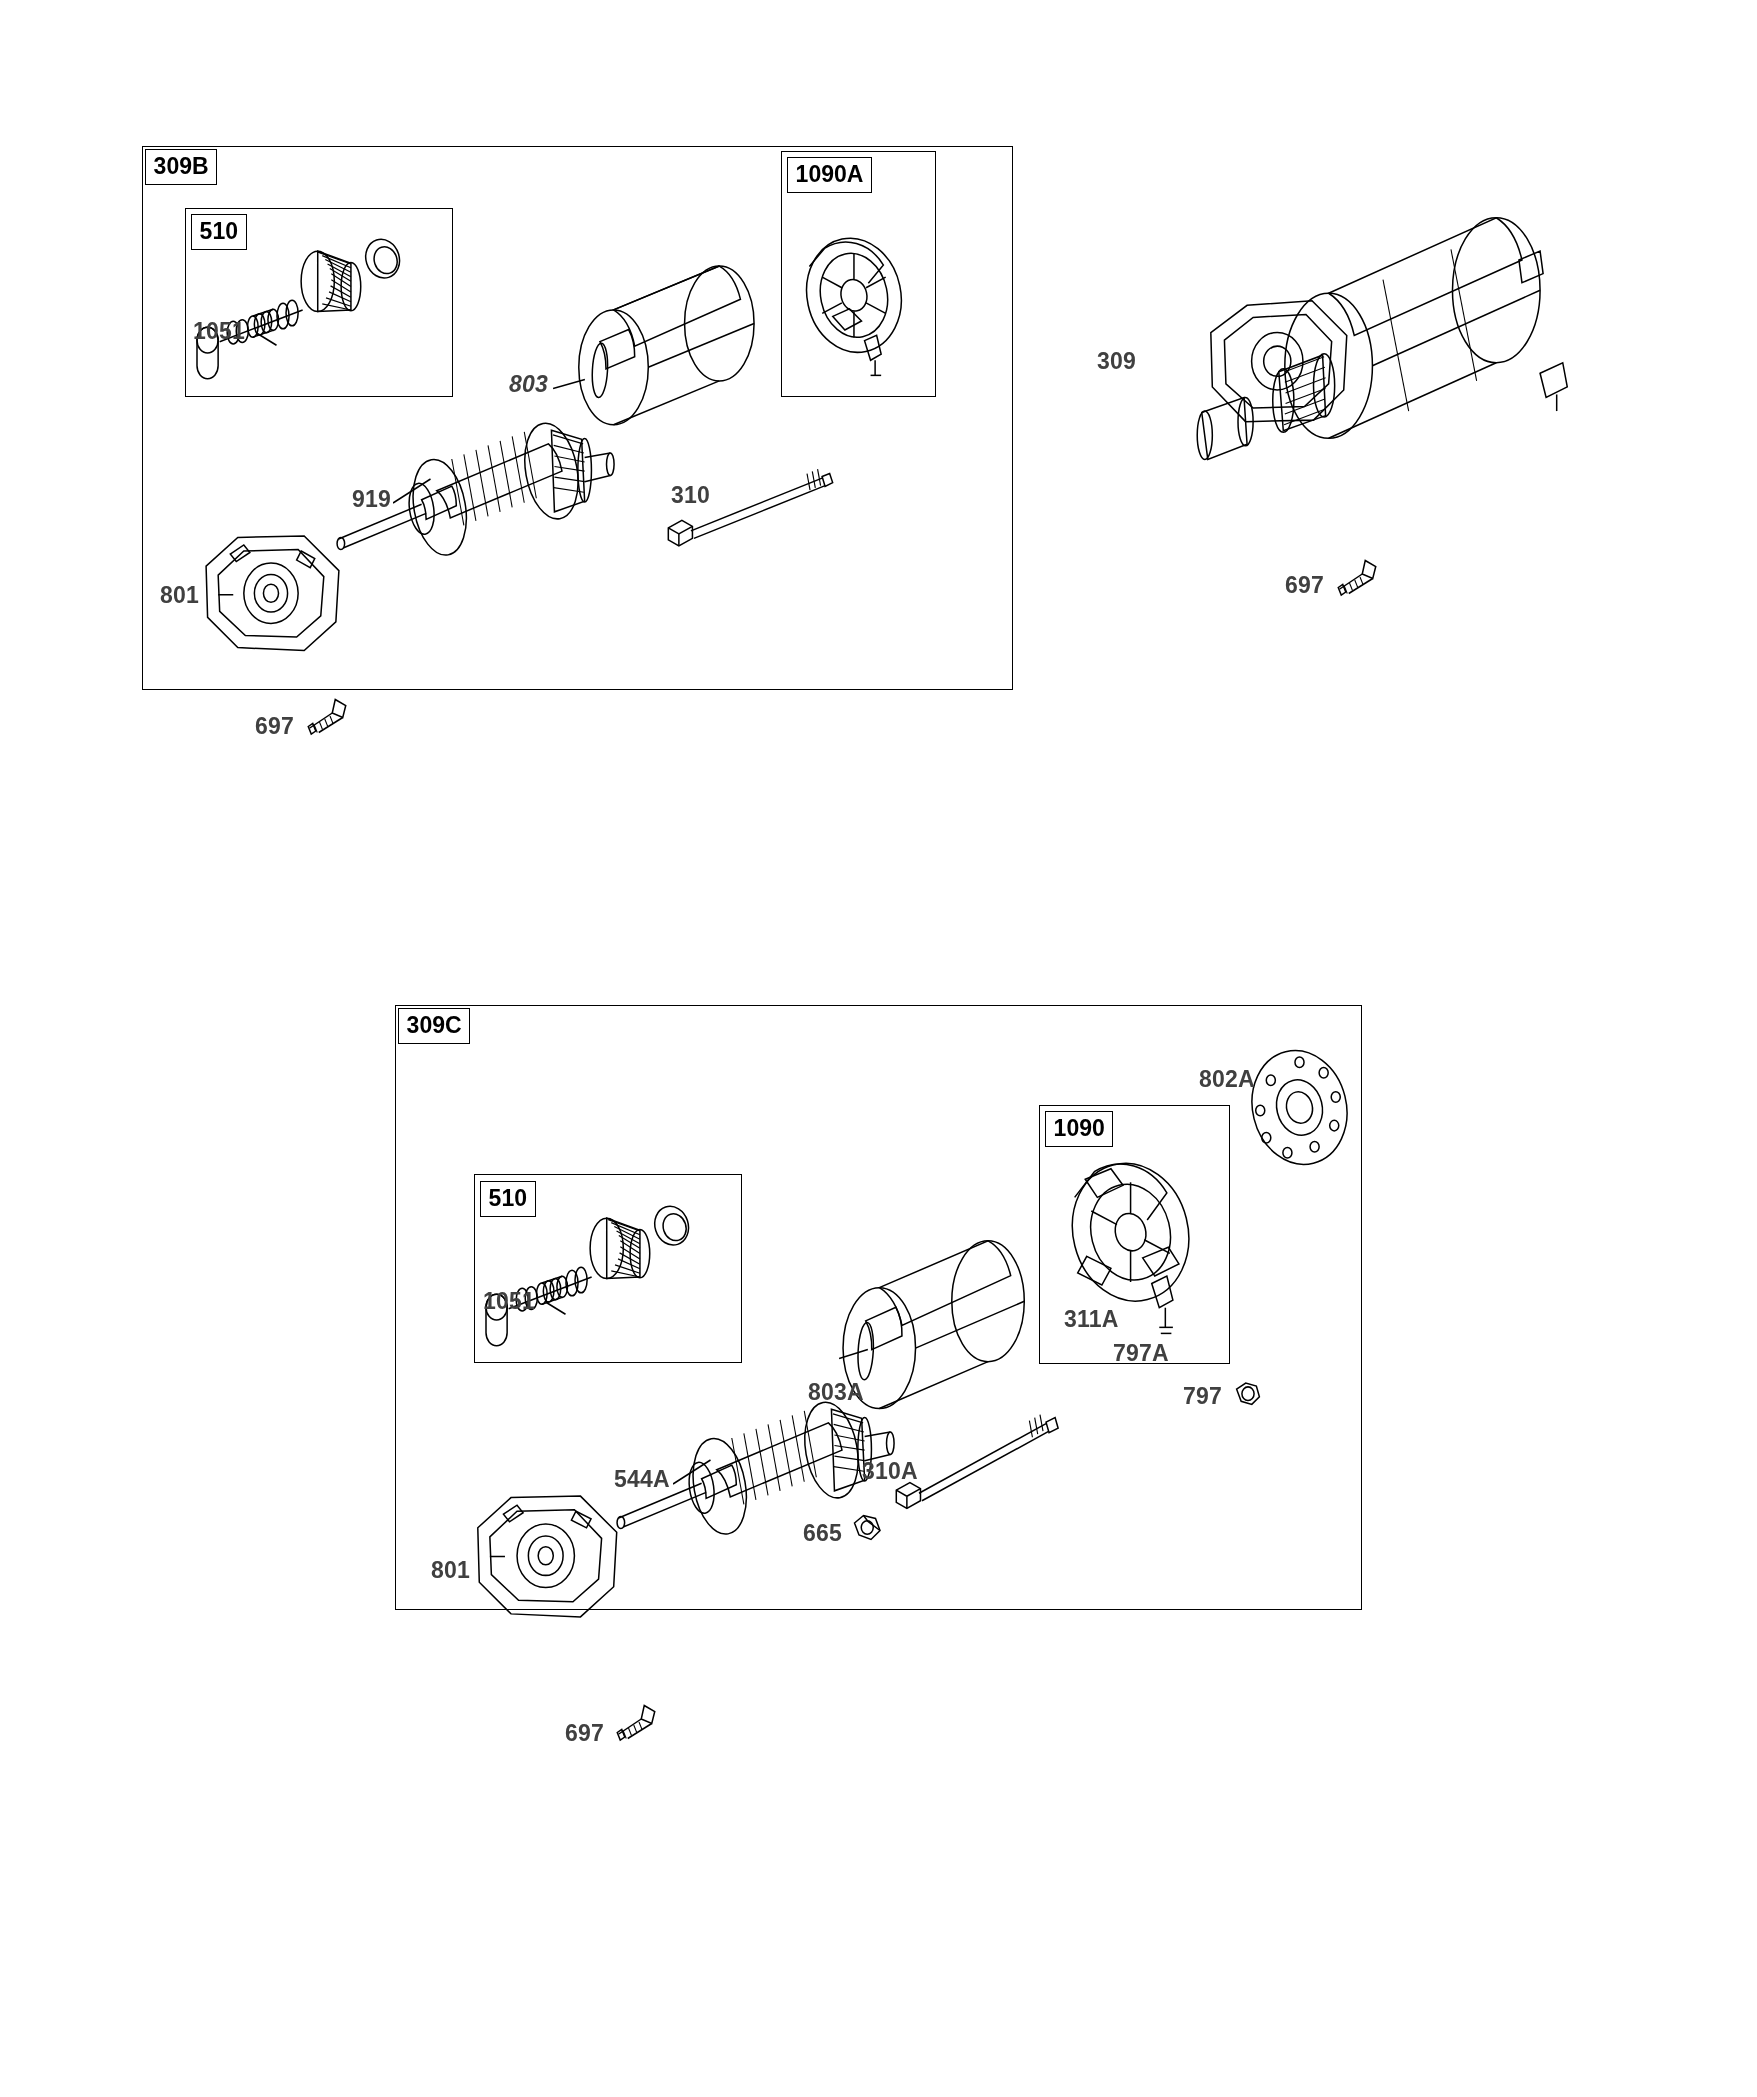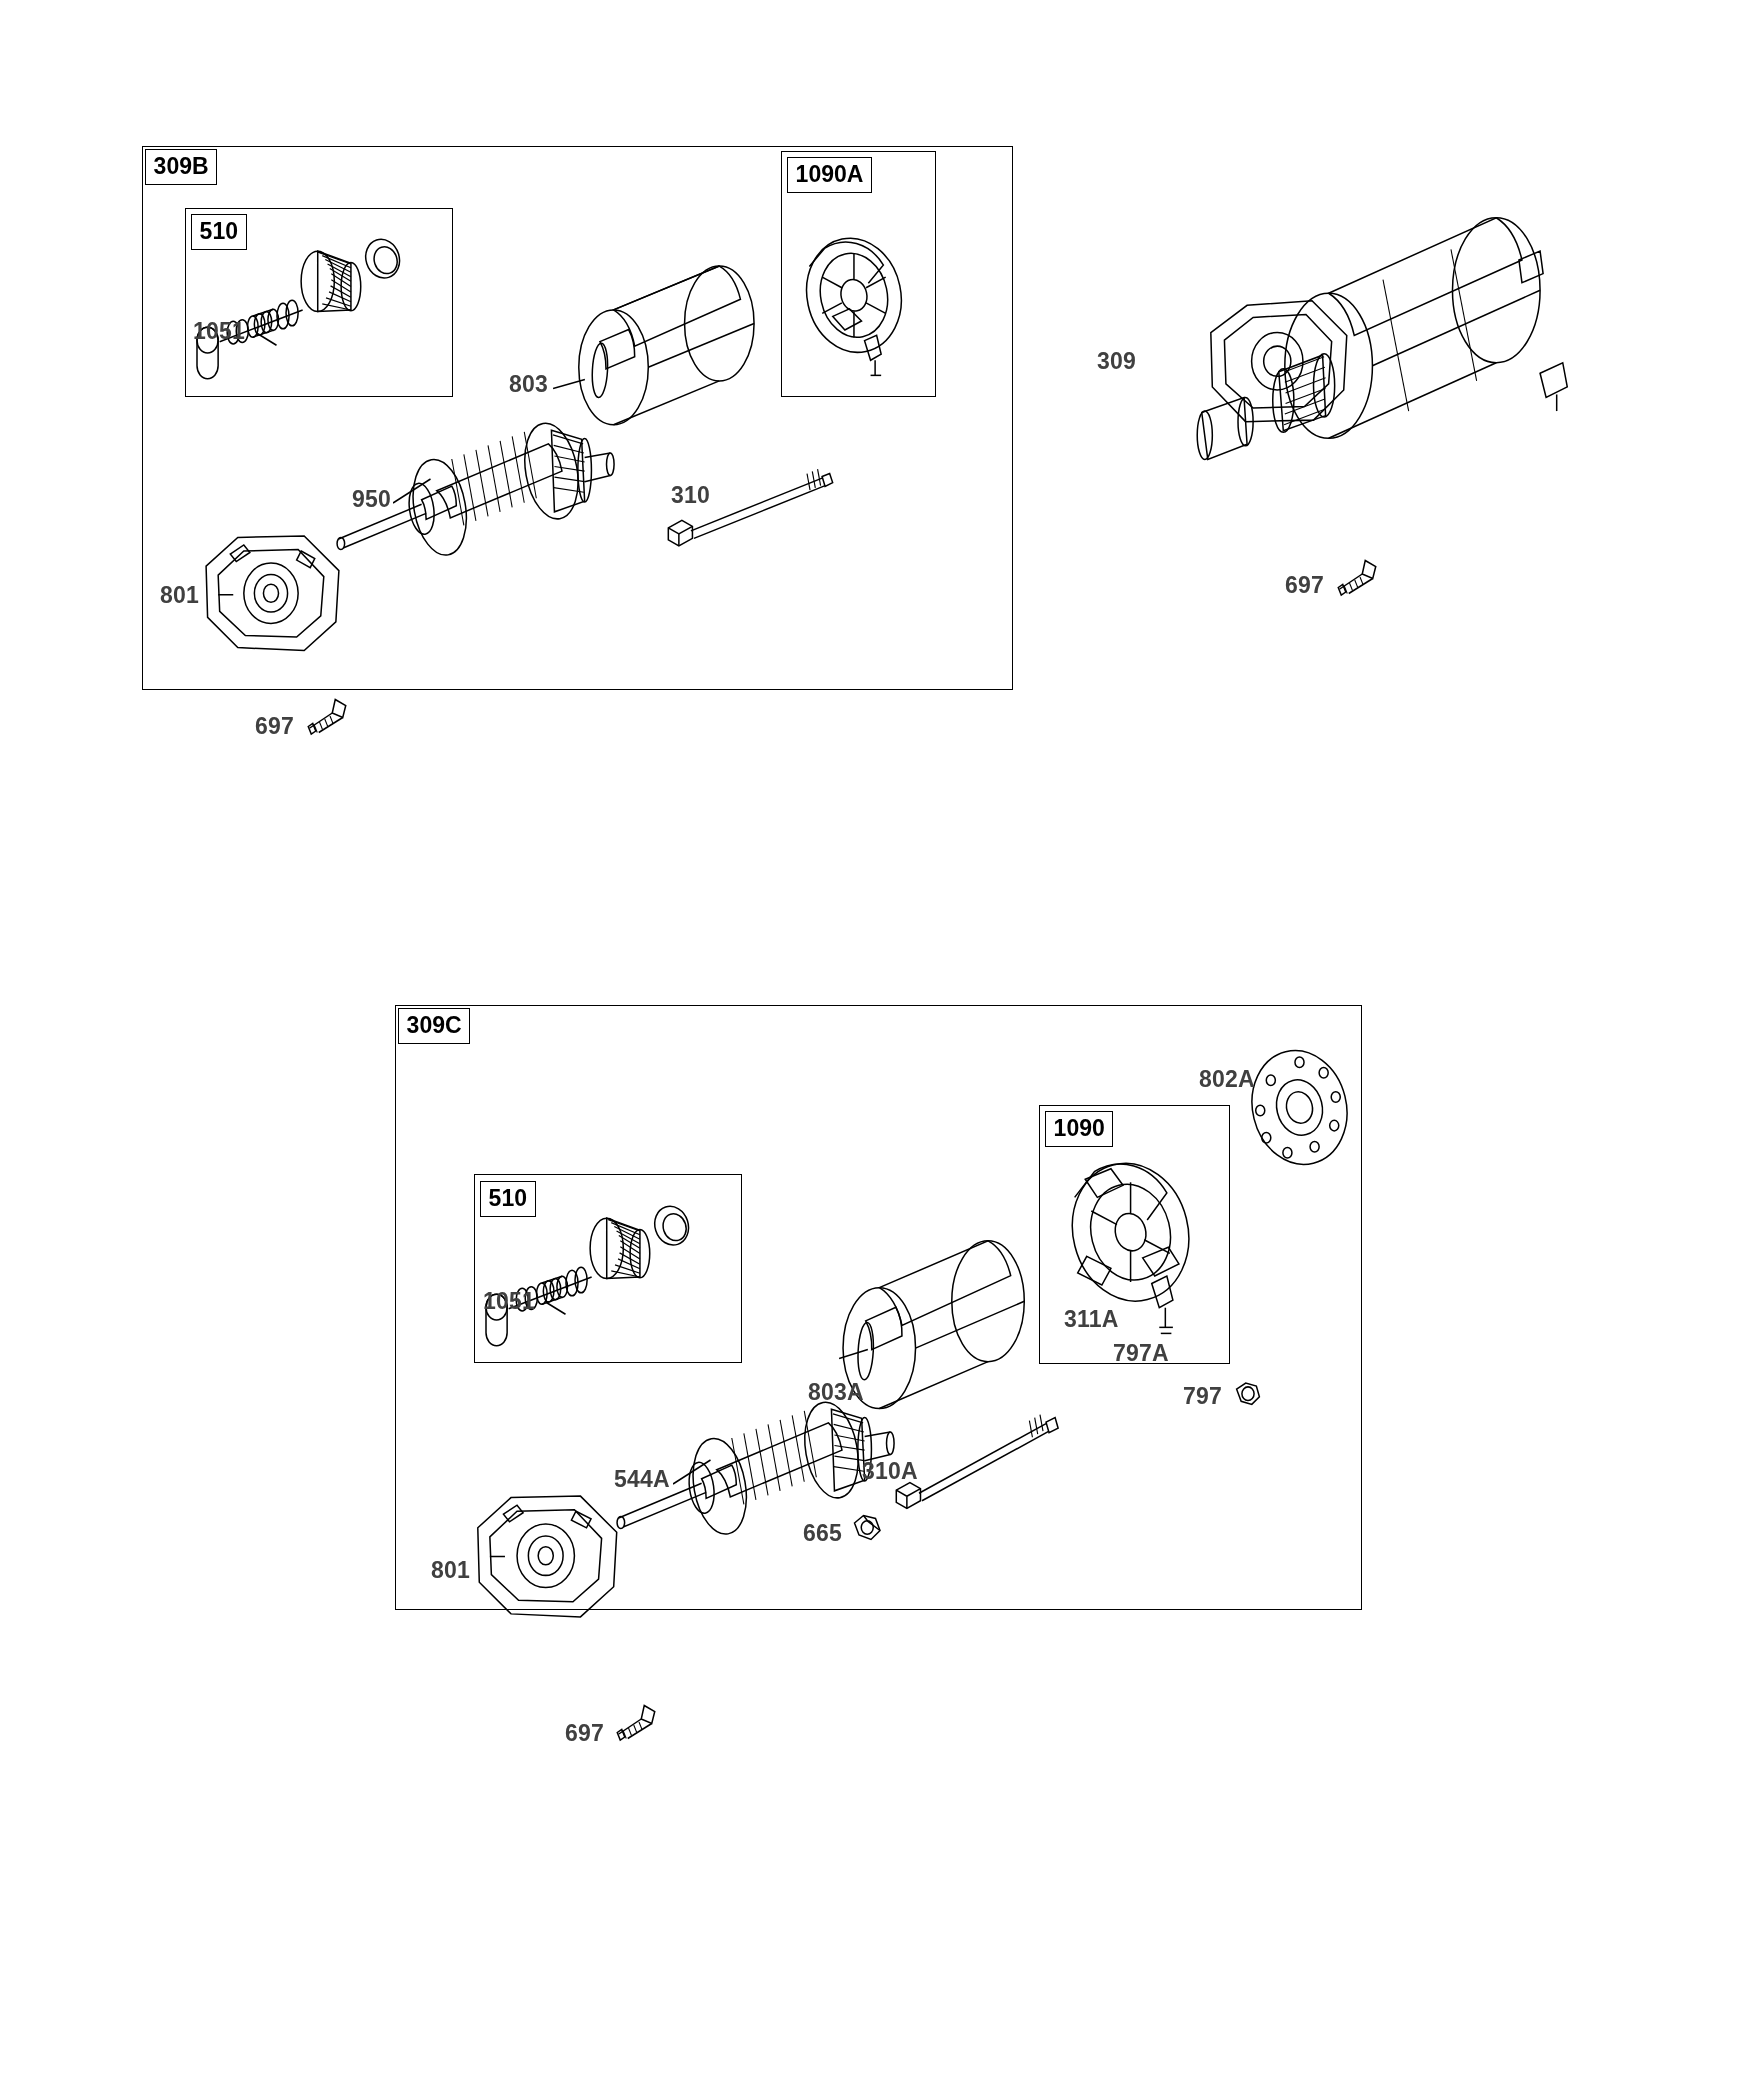--- a/index.html
+++ b/index.html
@@ -158,21 +158,21 @@
         <path d="M56,70 L196,12"></path>
         <path d="M102,146 L242,88"></path>
         <path d="M56,222 L196,164"></path>
         <ellipse cx="196" cy="88" rx="46" ry="76"></ellipse>
 
         <path d="M38,112 L76,96 a28,50 0 0 1 8,36 L46,148 a28,50 0 0 0 -8,-36 Z"></path>
         <ellipse cx="38" cy="150" rx="10" ry="36" transform="rotate(3 38 150)"></ellipse>
       </g>
     </svg>
   </div>
-  <div class="label" style="left:509px; top:373px;">803</div>
+  <div class="label" style="left:509px; top:373px;font-style:italic;">803</div>
   <div class="art" style="left:553px; top:378px;">
     <svg width="38" height="19.7" viewBox="0 0 50 26">
         <line x1="0" y1="14" x2="42" y2="2" stroke="#000" stroke-width="2"></line>
       </svg>
   </div>
 
   <div class="art" style="left:325px; top:412px;">
     <svg width="317" height="174" viewBox="0 0 420 230">
       <g fill="none" stroke="#000" stroke-width="2">
 
@@ -207,21 +207,21 @@
           <line x1="303" y1="100" x2="343" y2="106"></line>
         </g>
         <ellipse cx="344" cy="77" rx="9" ry="42"></ellipse>
 
         <line x1="344" y1="60" x2="378" y2="54"></line>
         <line x1="344" y1="92" x2="378" y2="84"></line>
         <ellipse cx="378" cy="69" rx="5" ry="15"></ellipse>
       </g>
     </svg>
   </div>
-  <div class="label" style="left:352px; top:488px;">950</div>
+  <div class="label" style="left:352px; top:488px;">919</div>
   <div class="art" style="left:393px; top:476px;">
     <svg width="45" height="30" viewBox="0 0 60 40">
         <line x1="0" y1="36" x2="50" y2="4" stroke="#000" stroke-width="2"></line>
       </svg>
   </div>
 
   <div class="art" style="left:659px; top:463px;">
     <svg width="189" height="98" viewBox="0 0 250 130">
       <g fill="none" stroke="#000" stroke-width="2">
         <path d="M12,86 L30,76 L44,84 L44,100 L26,110 L12,102 Z"></path>

